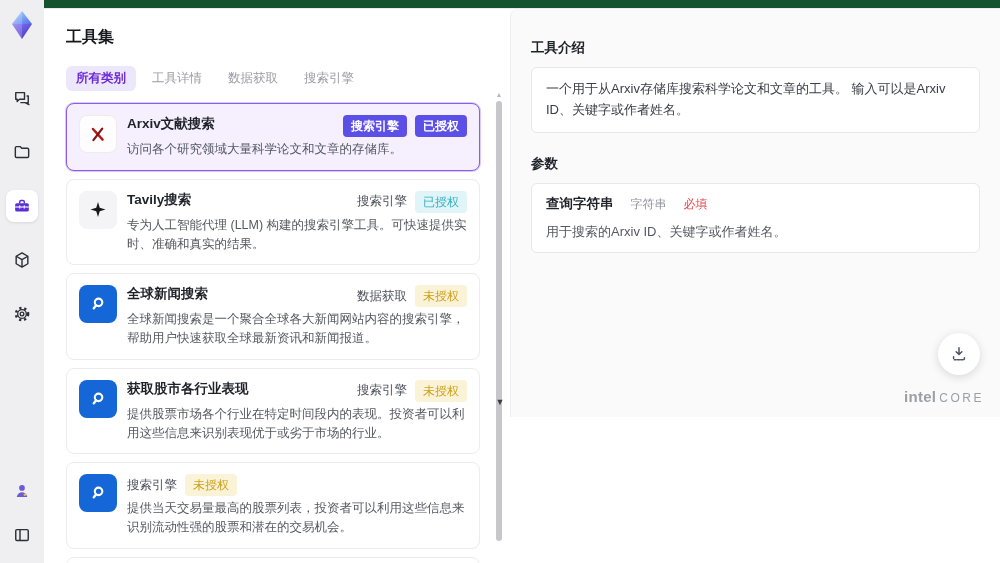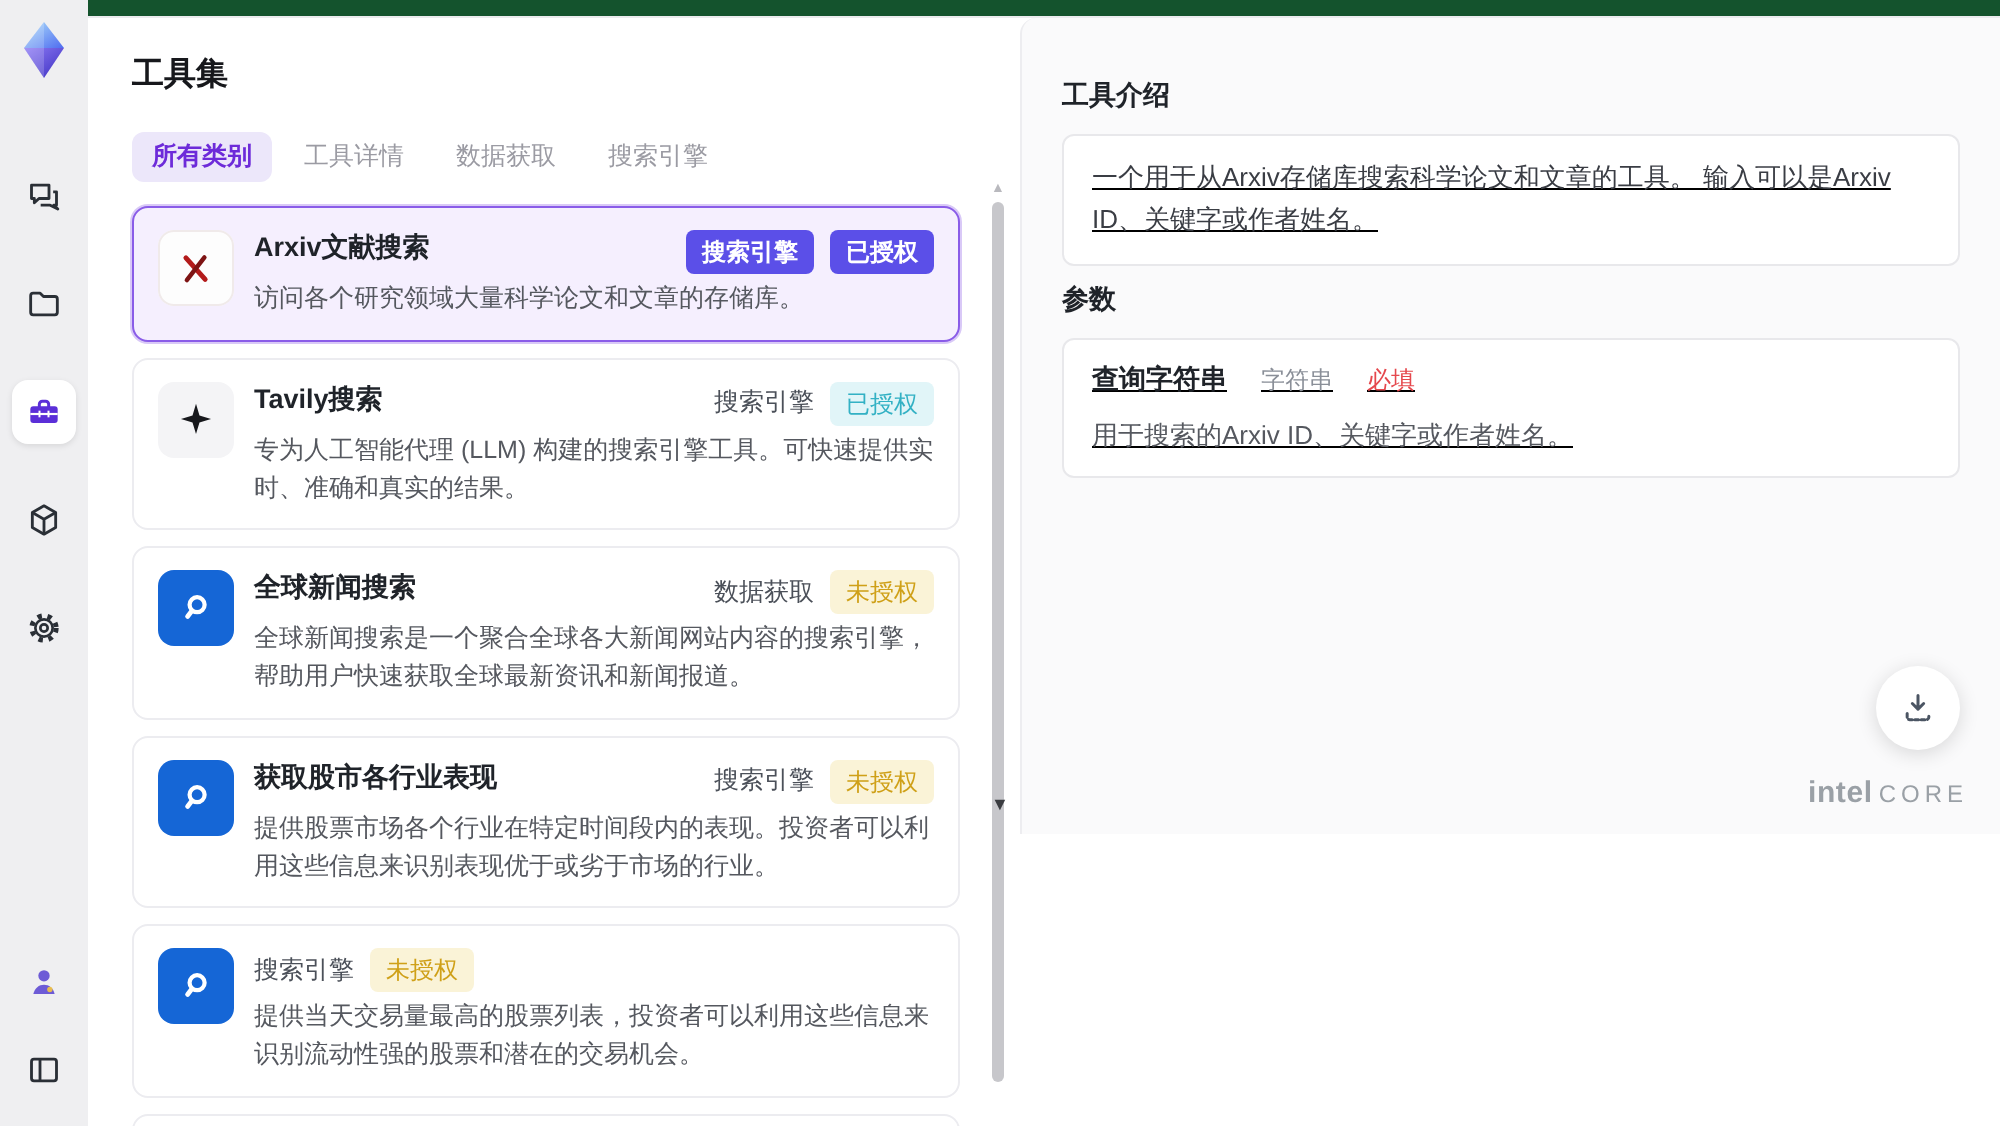--- a/index.html
+++ b/index.html
@@ -51,21 +51,21 @@
   .scrollbar { position:absolute; right:7px; top:84px; bottom:6px; width:8px; }
   .scroll-up { position:absolute; top:-2px; left:0; width:8px; text-align:center; font-size:7px; color:#b9b9be; }
   .scroll-thumb { position:absolute; top:8px; left:1px; width:6px; height:440px; border-radius:3px; background:#c7c7cb; }
   .scroll-down { position:absolute; bottom:4px; left:0; width:10px; text-align:center; font-size:9px; color:#3a3c40; }
 
   
   .detail-panel { flex:1; background:#fafafb; border-left:1px solid #ededf0;
     border-top-left-radius:8px; padding:16px 20px; position:relative; }
   .detail-title { font-size:15px; font-weight:bold; color:#17181c; margin:2px 0 20px; }
   .section-heading { font-size:13.5px; font-weight:bold; color:#1f2329; margin:14px 0 10px; }
-  .box { background:#fff; border:1px solid #e8e8eb; border-radius:6px; padding:11px 14px;text-decoration:underline; }
+  .box { background:#fff; border:1px solid #e8e8eb; border-radius:6px; padding:11px 14px; }
   .intro-text { font-size:13px; color:#3a3d44; line-height:1.6; }
   .param-head { display:flex; align-items:baseline; gap:17px; }
   .param-name { font-size:13.5px; font-weight:bold; color:#1f2329; }
   .param-type { font-size:12px; color:#8a8f98; }
   .param-required { font-size:12px; color:#e5484d; }
   .param-desc { font-size:13px; color:#55585f; margin-top:9px; line-height:1.5; }
 
   
   .download-fab { position:absolute; right:20px; bottom:42px; width:42px; height:42px;
     border-radius:50%; background:#fff; box-shadow:0 2px 10px rgba(0,0,0,.14);
@@ -273,21 +273,21 @@
       </div>
     </div>
 
     <div class="detail-panel">
 
       <div class="section-heading">工具介绍</div>
       <div class="box">
         <div class="intro-text">一个用于从Arxiv存储库搜索科学论文和文章的工具。 输入可以是Arxiv ID、关键字或作者姓名。</div>
       </div>
 
-      <div class="section-heading" style="margin-top:8px;">参数</div>
+      <div class="section-heading" style="margin-top:22px;">参数</div>
       <div class="box">
         <div class="param-head">
           <span class="param-name">查询字符串</span>
           <span class="param-type">字符串</span>
           <span class="param-required">必填</span>
         </div>
         <div class="param-desc">用于搜索的Arxiv ID、关键字或作者姓名。</div>
       </div>
     </div>
   </div>

